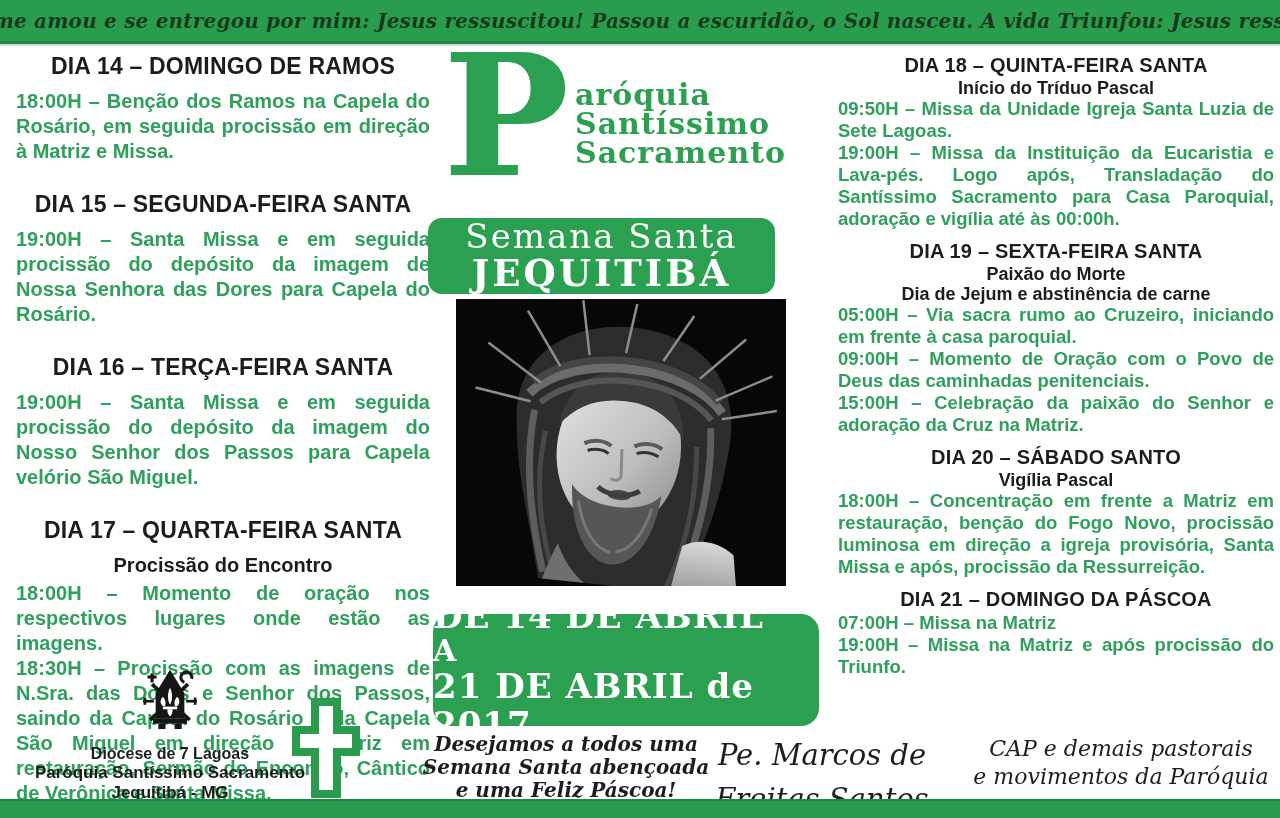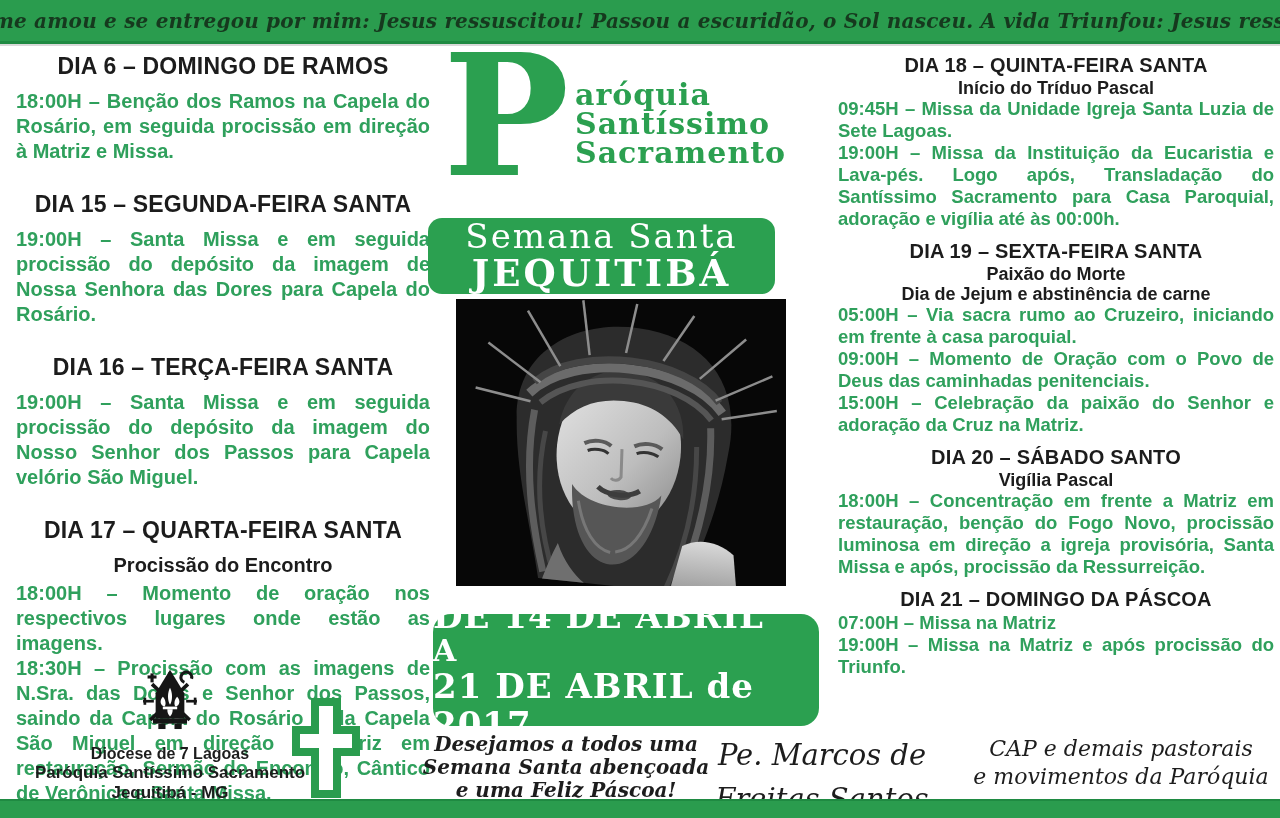--- a/index.html
+++ b/index.html
@@ -107,21 +107,21 @@
 <body>
 
 <div class="poster">
 
   <header id="top-bar">
     <span>“O amor me amou e se entregou por mim: Jesus ressuscitou! Passou a escuridão, o Sol nasceu. A vida Triunfou: Jesus ressuscitou!”</span>
   </header>
 
   <div id="left-col" class="col">
       <div class="section">
-        <h3 class="day-title">DIA 6 – DOMINGO DE RAMOS</h3>
+        <h3 class="day-title">DIA 14 – DOMINGO DE RAMOS</h3>
         <p class="event-text">18:00H – Benção dos Ramos na Capela do Rosário, em seguida procissão em direção à Matriz e Missa.</p>
       </div>
       <div class="section">
         <h3 class="day-title">DIA 15 – SEGUNDA-FEIRA SANTA</h3>
         <p class="event-text">19:00H – Santa Missa e em seguida procissão do depósito da imagem de Nossa Senhora das Dores para Capela do Rosário.</p>
       </div>
       <div class="section">
         <h3 class="day-title">DIA 16 – TERÇA-FEIRA SANTA</h3>
         <p class="event-text">19:00H – Santa Missa e em seguida procissão do depósito da imagem do Nosso Senhor dos Passos para Capela velório São Miguel.</p>
       </div>
@@ -129,21 +129,21 @@
         <h3 class="day-title">DIA 17 – QUARTA-FEIRA SANTA</h3>
         <div class="day-subtitle">Procissão do Encontro</div>
         <p class="event-text">18:00H – Momento de oração nos respectivos lugares onde estão as imagens.</p>
         <p class="event-text">18:30H – Procissão com as imagens de N.Sra. das Dores e Senhor dos Passos, saindo da Capela do Rosário e da Capela São Miguel em direção a Matriz em restauração, Sermão do Encontro, Cântico de Verônica e Santa Missa.</p>
       </div>
     </div>
   <div id="right-col" class="col">
       <div class="section">
         <h3 class="day-title">DIA 18 – QUINTA-FEIRA SANTA</h3>
         <div class="day-subtitle">Início do Tríduo Pascal</div>
-        <p class="event-text">09:45H – Missa da Unidade Igreja Santa Luzia de Sete Lagoas.</p>
+        <p class="event-text">09:50H – Missa da Unidade Igreja Santa Luzia de Sete Lagoas.</p>
         <p class="event-text">19:00H – Missa da Instituição da Eucaristia e Lava-pés. Logo após, Transladação do Santíssimo Sacramento para Casa Paroquial, adoração e vigília até às 00:00h.</p>
       </div>
       <div class="section">
         <h3 class="day-title">DIA 19 – SEXTA-FEIRA SANTA</h3>
         <div class="day-subtitle">Paixão do Morte</div>
         <div class="day-subtitle">Dia de Jejum e abstinência de carne</div>
         <p class="event-text">05:00H – Via sacra rumo ao Cruzeiro, iniciando em frente à casa paroquial.</p>
         <p class="event-text">09:00H – Momento de Oração com o Povo de Deus das caminhadas penitenciais.</p>
         <p class="event-text">15:00H – Celebração da paixão do Senhor e adoração da Cruz na Matriz.</p>
       </div>

